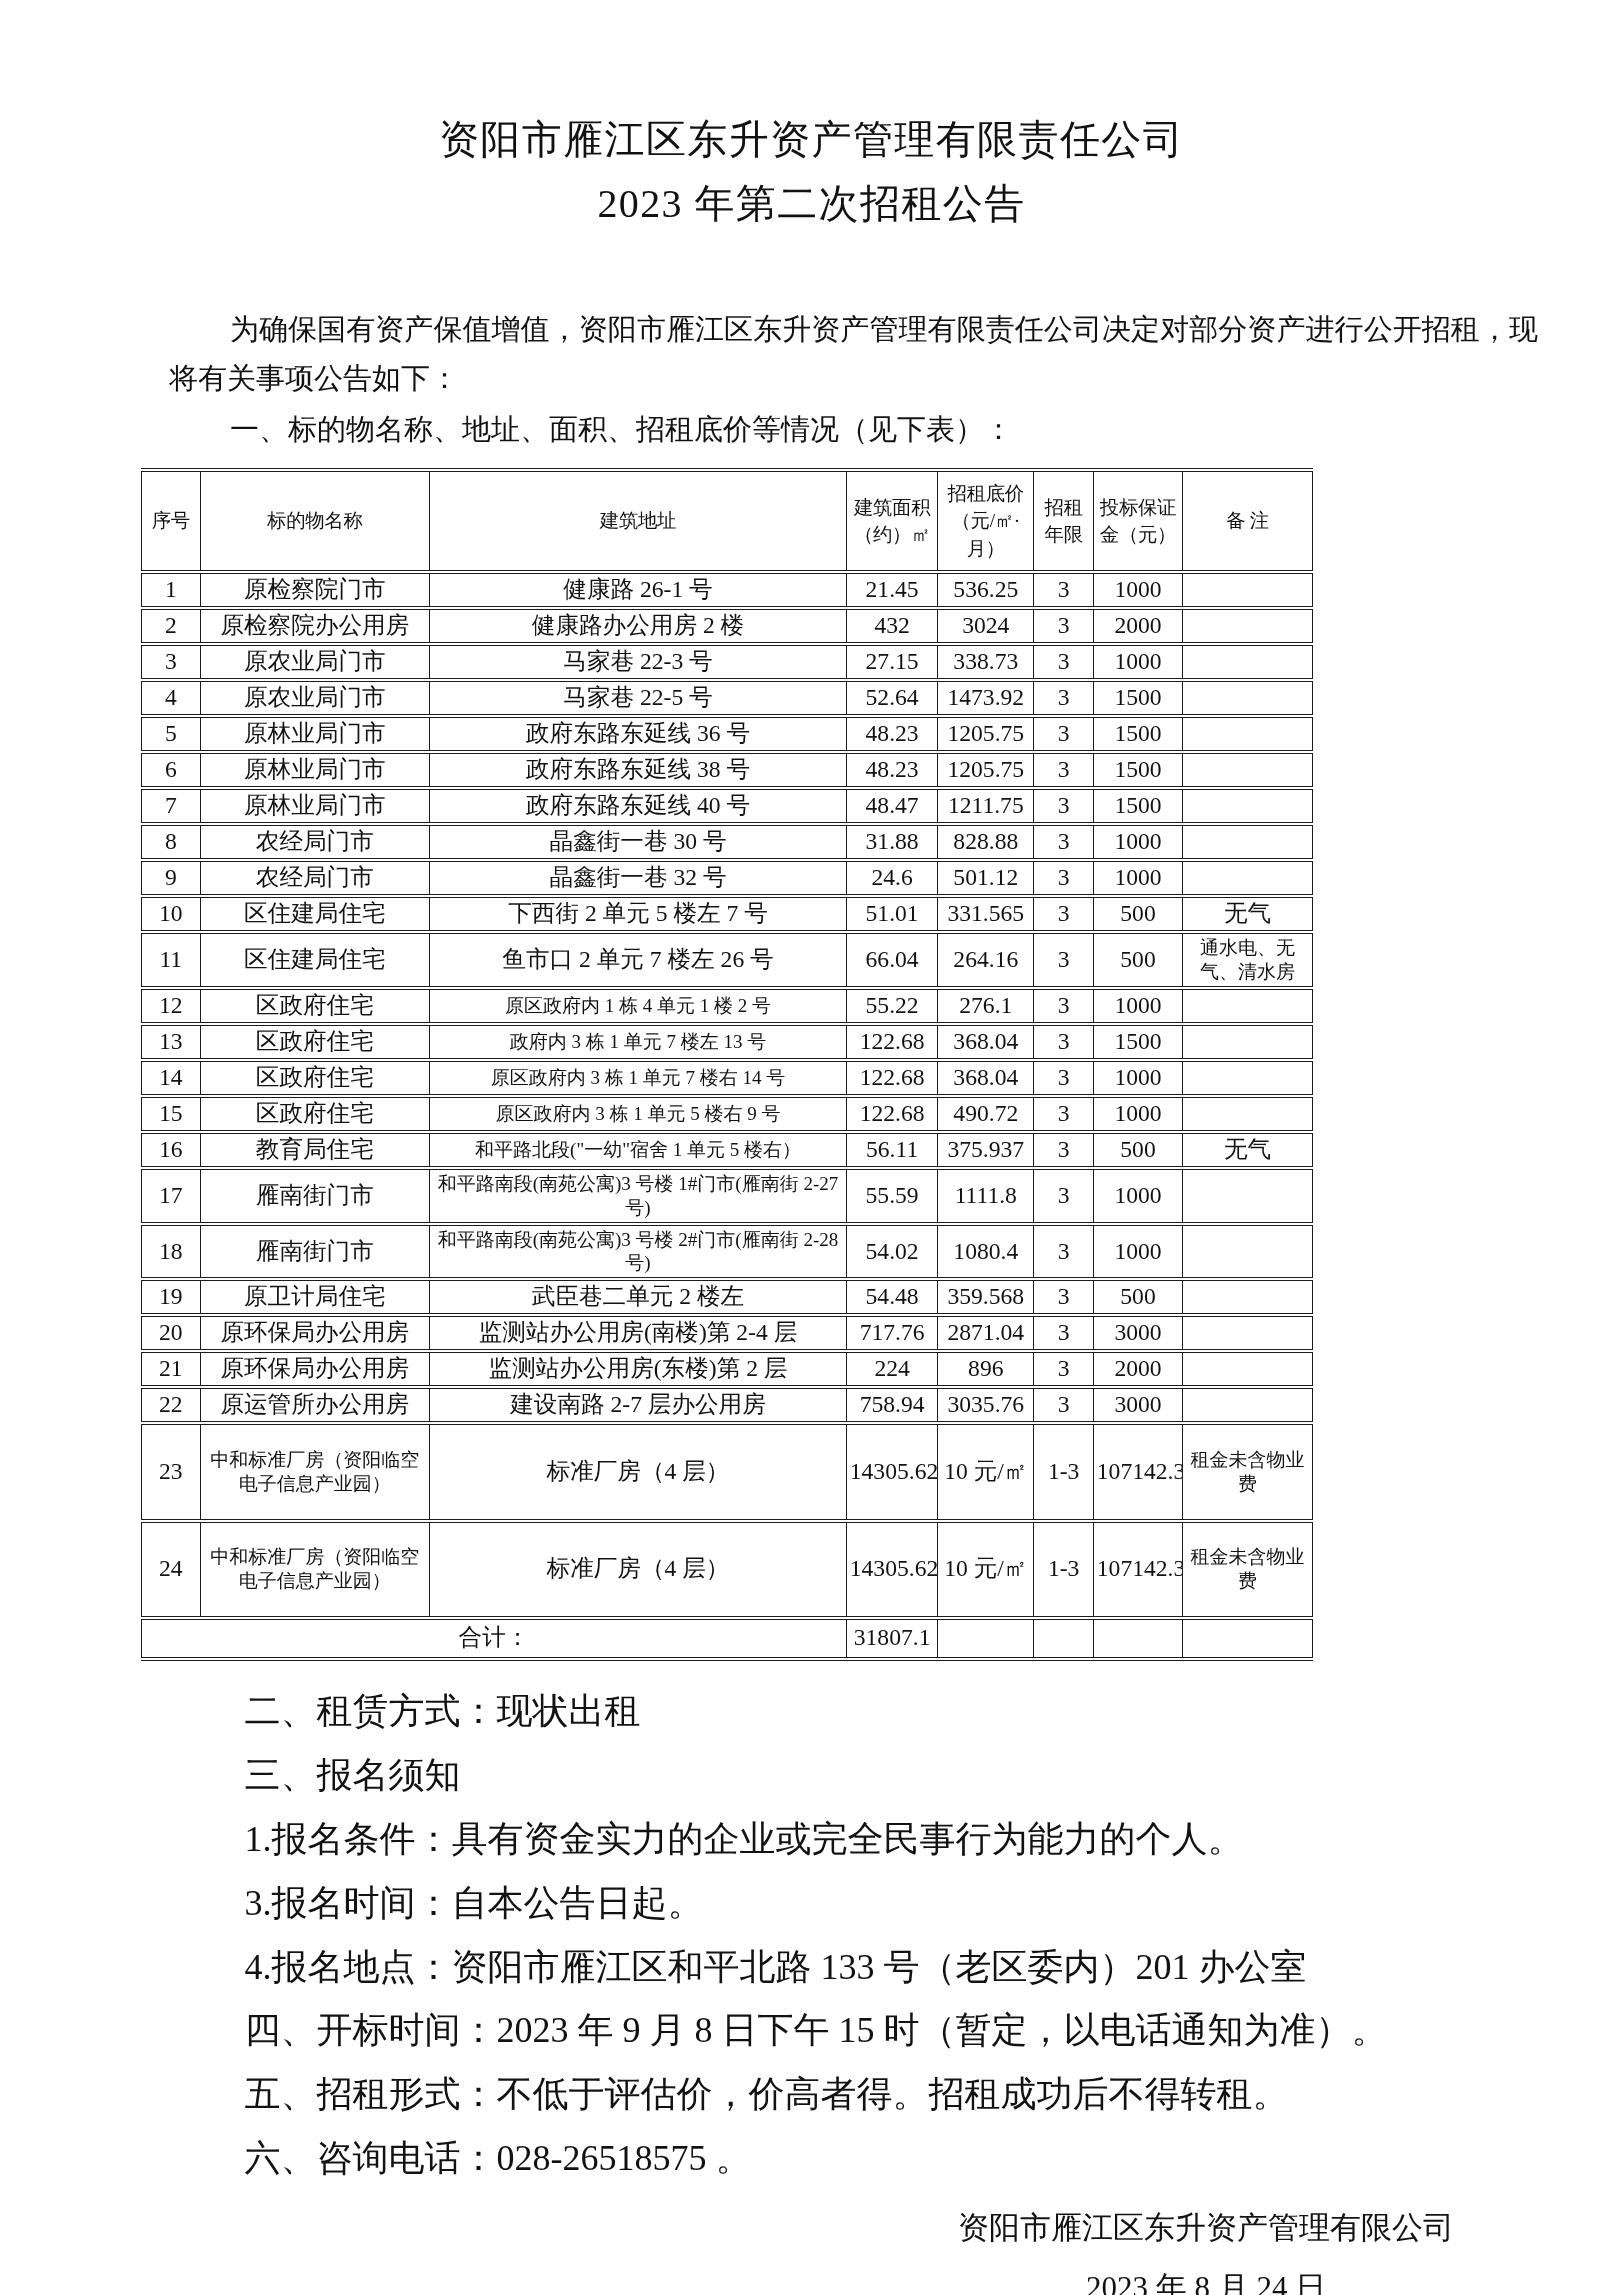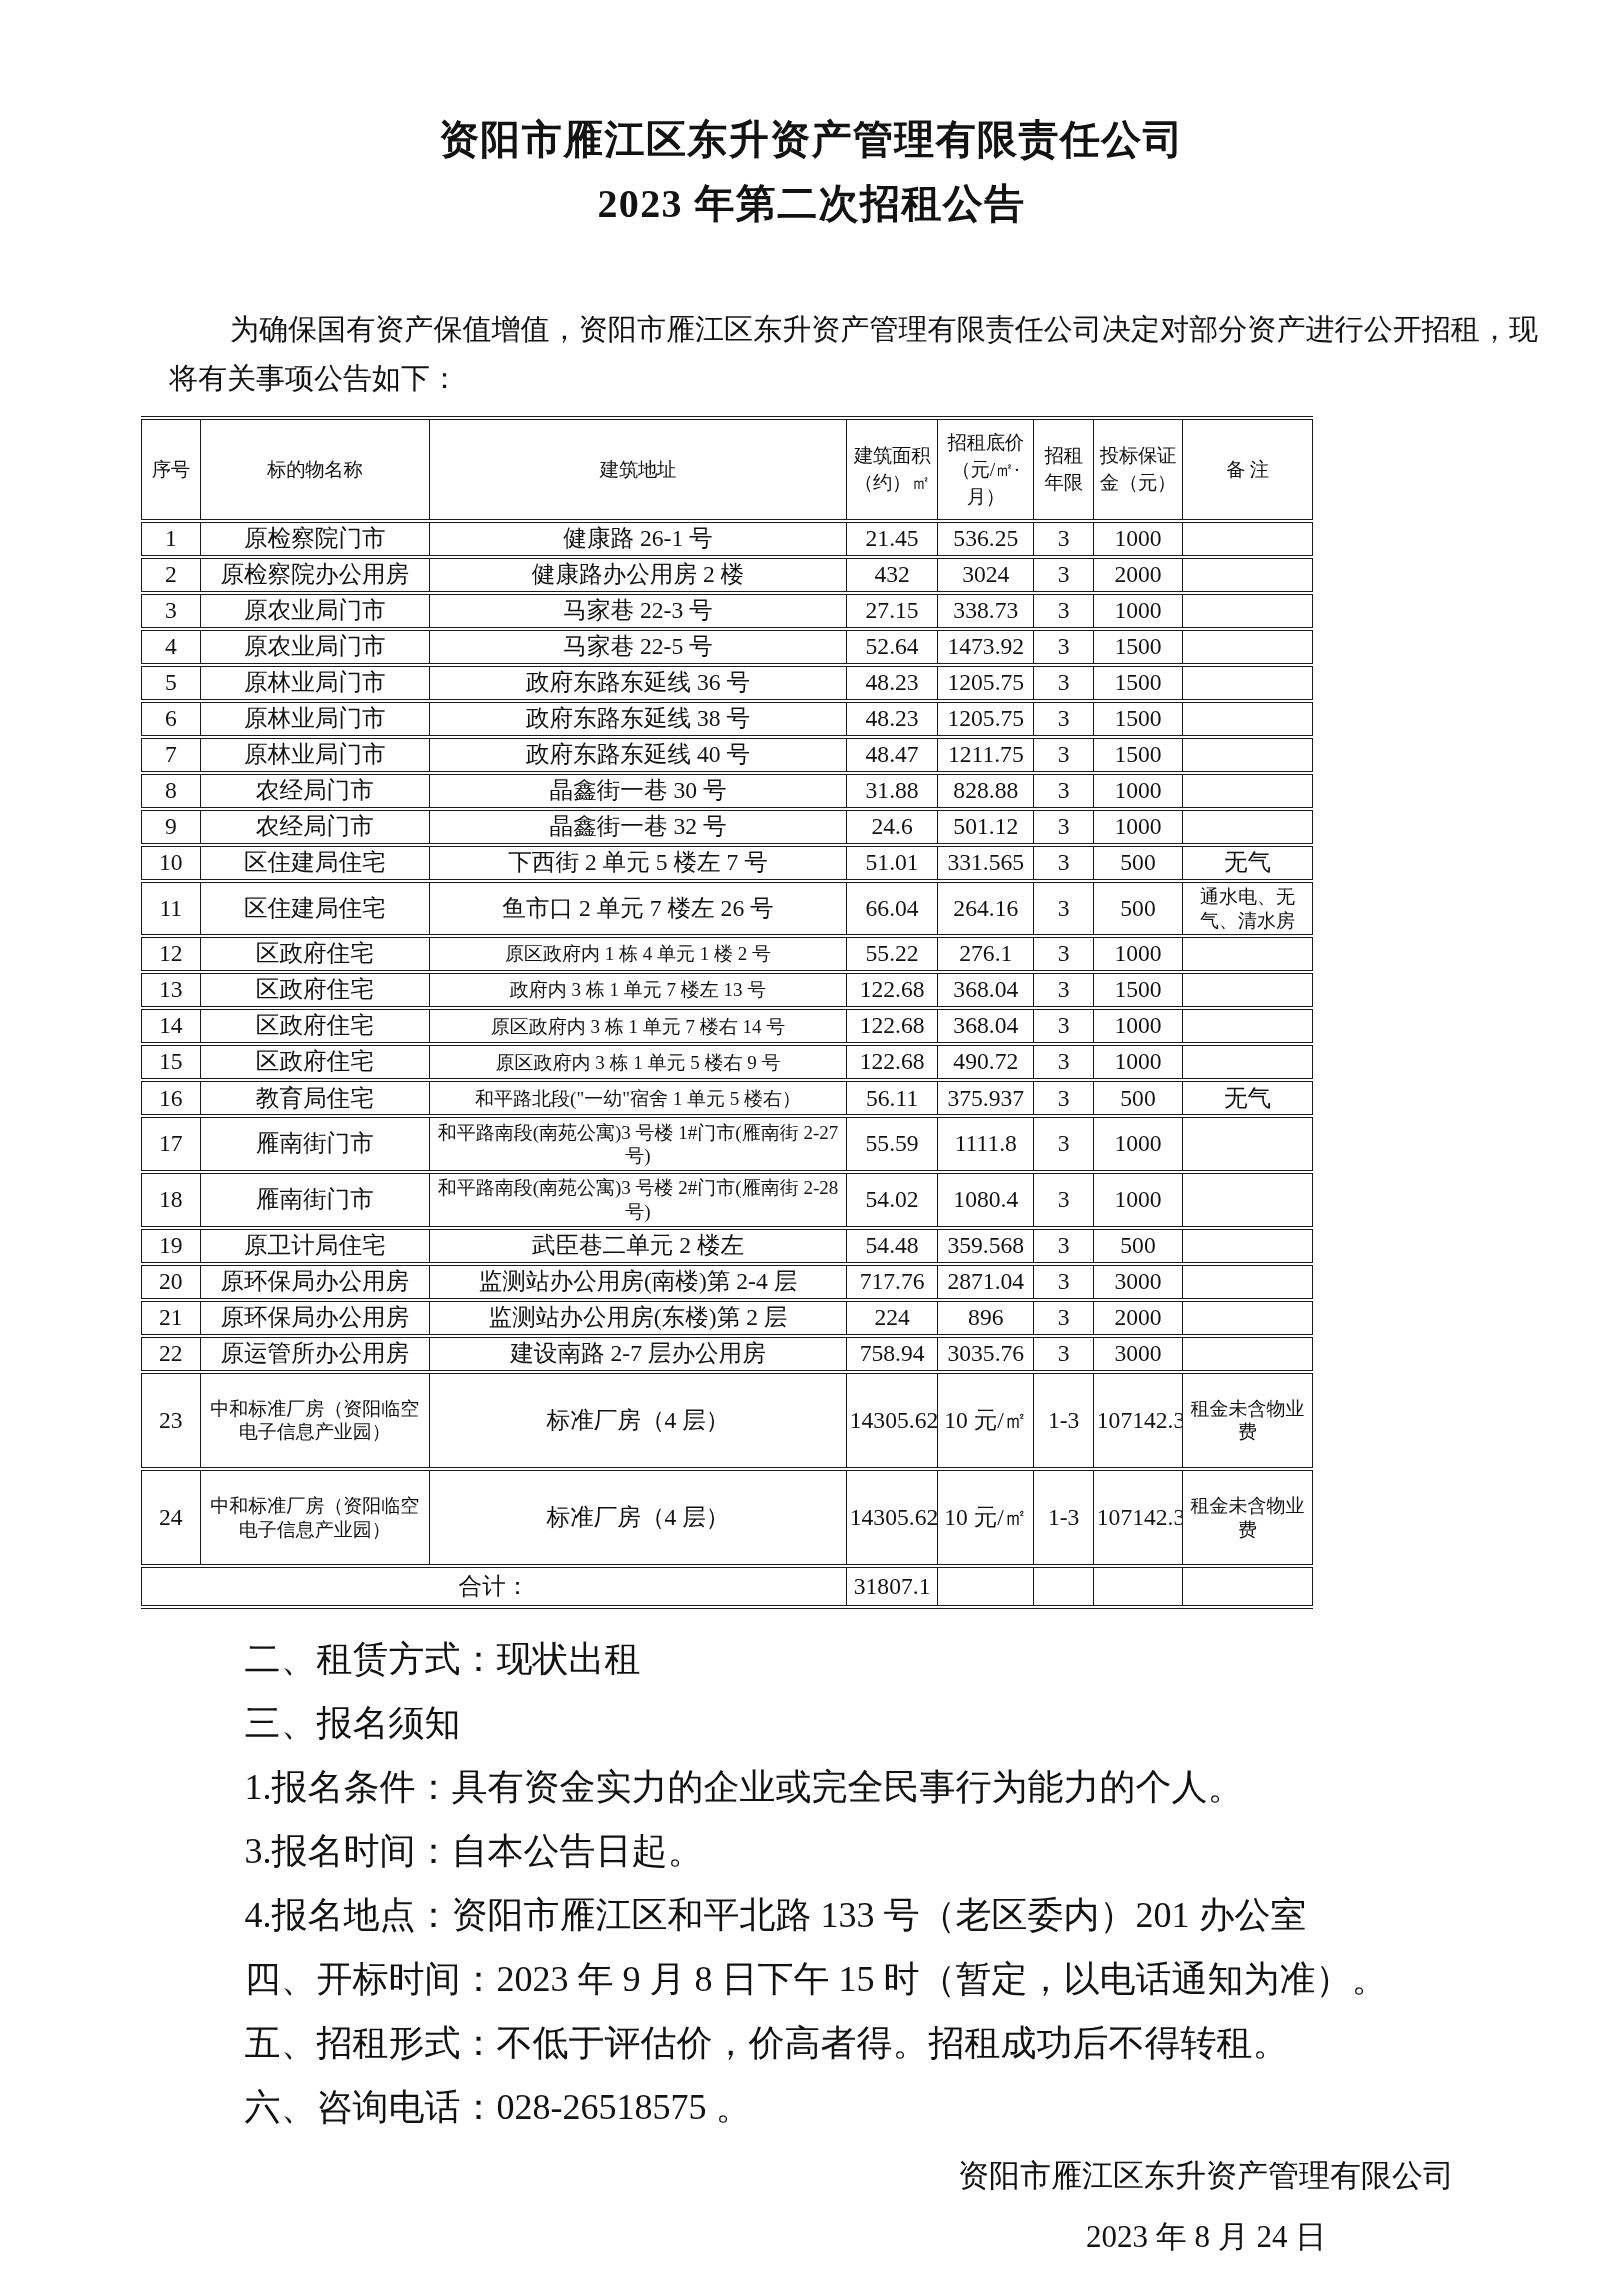--- a/index.html
+++ b/index.html
@@ -2,21 +2,21 @@
 <html style="font-size:11px"><head>
 <meta charset="utf-8">
 <style>
   html,body { margin:0; padding:0; background:#ffffff; }
   .page {
     width:1623px; height:2295px; position:relative; overflow:hidden;
     background:#ffffff; color:#121212;
     font-family:"Liberation Serif","DejaVu Serif",serif;
   }
   .title-block { padding-top:108px; text-align:center; }
-  .title-line { font-size:40px; font-weight:bold; line-height:1.6; letter-spacing:1.4px; }
+  .title-line { font-size:40px; font-weight:normal; line-height:1.6; letter-spacing:1.4px; }
 
   .content { margin:0 85px 0 169px; }
   .intro { margin:69px 0 0 0; font-size:29px; line-height:1.68; text-align:justify; text-indent:2.1em; }
   .heading { margin:2.8px 0 0 0; font-size:29px; line-height:1.68; text-indent:2.1em; }
 
   table.props {
     margin:14px 0 0 141px; width:1172px; table-layout:fixed;
     border-collapse:collapse;
   }
   table.props th, table.props td {
@@ -47,20 +47,21 @@
 
 <div class="page">
 
   <div class="title-block">
     <div class="title-line">资阳市雁江区东升资产管理有限责任公司</div>
     <div class="title-line">2023 年第二次招租公告</div>
   </div>
 
   <div class="content">
     <p class="intro">为确保国有资产保值增值，资阳市雁江区东升资产管理有限责任公司决定对部分资产进行公开招租，现将有关事项公告如下：</p>
+    <p class="heading">一、标的物名称、地址、面积、招租底价等情况（见下表）：</p>
   </div>
 
   <table class="props">
     <colgroup>
       <col style="width:5.0%">
         <col style="width:19.6%">
         <col style="width:35.6%">
         <col style="width:7.8%">
       <col style="width:8.2%">
         <col style="width:5.1%">

